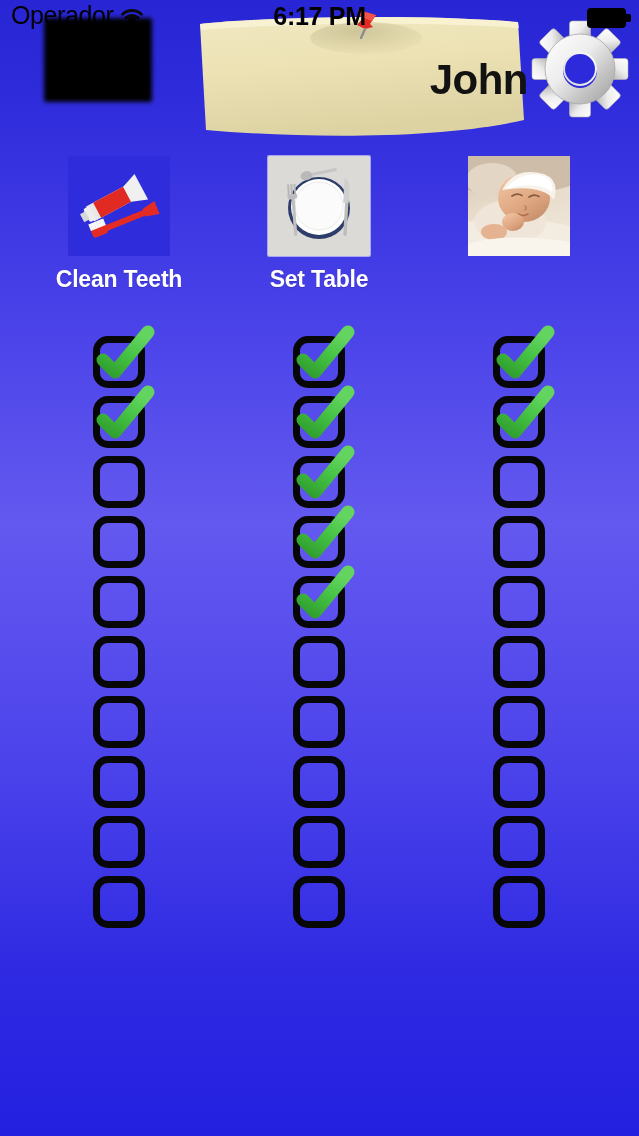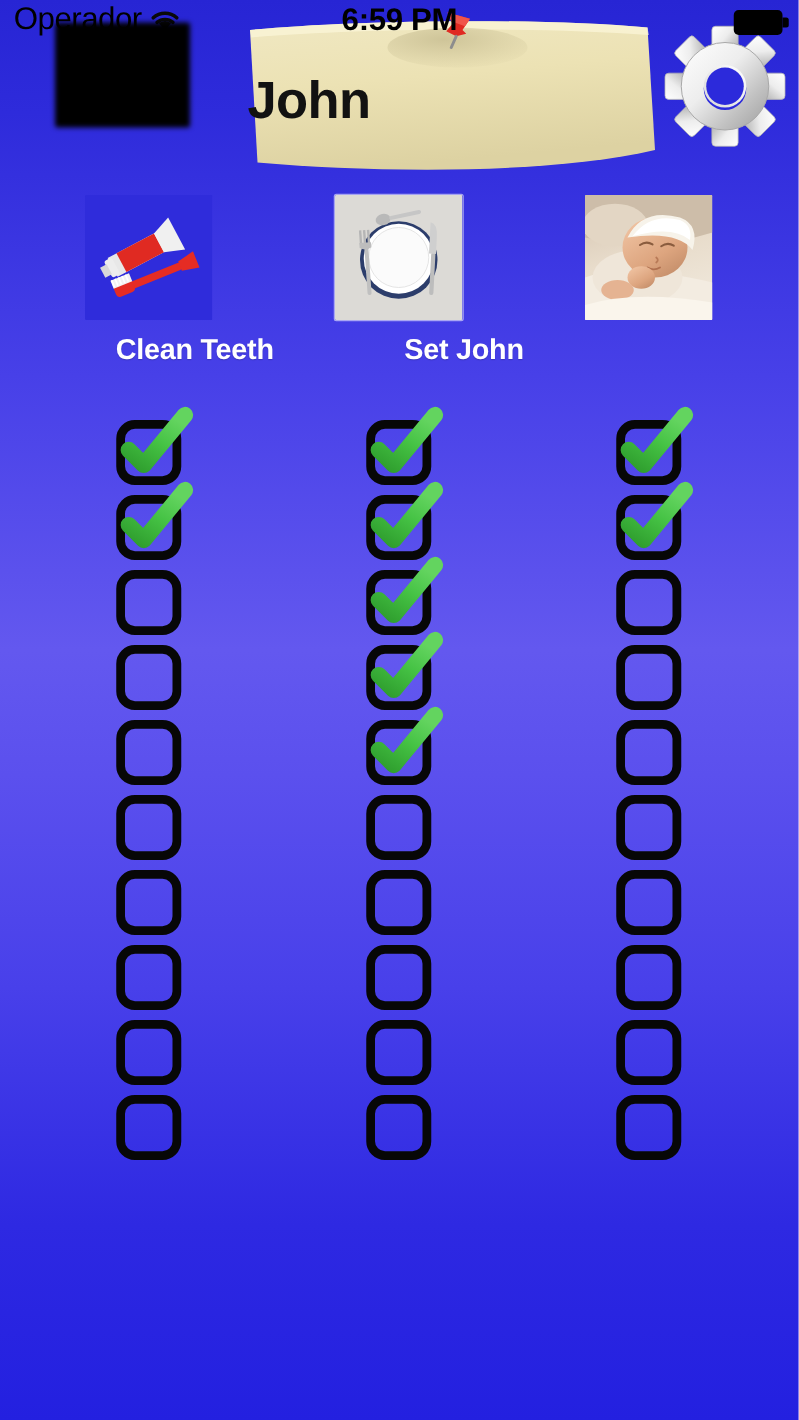--- a/index.html
+++ b/index.html
@@ -80,21 +80,21 @@
   .note-wrap {
     position:absolute; left:198px; top:12px;
     width:330px; height:130px;
     z-index:15;
   }
   .note-paper {
     position:absolute; left:0; top:0; width:330px; height:130px;
   }
   .note-name {
     position:absolute; left:0; top:44px; width:330px;
-    text-align:left;
+    text-align:right;
     font-size:42px; font-weight:bold; color:#121212;
     letter-spacing:-0.5px;
     z-index:18;
   }
   .pin {
     position:absolute; left:148px; top:-4px;
     width:40px; height:34px;
     z-index:20;
   }
 
@@ -105,21 +105,21 @@
     z-index:22;
     cursor:pointer;
   }
 
   
   .cols {
     position:absolute; left:0; top:150px; width:639px; height:150px;
     z-index:10;
   }
   .col-head {
-    position:absolute; top:0; width:200px; text-align:right;
+    position:absolute; top:0; width:200px; text-align:center;
   }
   .col-head.c0 { left:19px; }
   .col-head.c1 { left:219px; }
   .col-head.c2 { left:419px; }
 
   .thumb {
     width:102px; height:100px;
     margin:6px auto 0;
     display:block;
     border-radius:1px;
@@ -181,21 +181,21 @@
     </svg>
 
     <div class="battery-icon">
       <div class="battery-body"></div>
       <div class="battery-tip"></div>
     </div>
   </div>
 
   <div class="redact-box"></div>
 
-  <div class="clock">6:59 PM</div>
+  <div class="clock">6:17 PM</div>
 
   <div class="note-wrap">
     <svg class="note-paper" viewBox="0 0 330 130" preserveAspectRatio="none">
       <defs>
         <linearGradient id="paperGrad" x1="0" y1="0" x2="0.25" y2="1">
           <stop offset="0%" stop-color="#f0e8c2"></stop>
           <stop offset="45%" stop-color="#ece2b4"></stop>
           <stop offset="100%" stop-color="#ddd2a2"></stop>
         </linearGradient>
         <radialGradient id="pinShade" cx="0.4" cy="0.3" r="0.8">
@@ -318,21 +318,21 @@
             <rect x="27.4" y="28" width="1.9" height="13" fill="#b5b5b5"></rect>
             <path d="M20.6 38 h9.4 v4 q-4.7 3 -9.4 0 z" fill="#bdbdbd"></path>
           </g>
 
           <g transform="rotate(3 78 54)">
             <rect x="76.6" y="46" width="3.4" height="34" rx="1.6" fill="#bdbdbd"></rect>
             <path d="M74.8 22 q5.6 1 5.6 11 v14 h-5.6 z" fill="#cfcfcf"></path>
           </g>
         </svg>
       </div>
-      <div class="col-label">Set John</div>
+      <div class="col-label">Set Table</div>
     </div>
 
     <div class="col-head c2">
       <div class="thumb">
         <svg viewBox="0 0 102 100" style="display:block;width:102px;height:100px">
           <defs>
             <linearGradient id="bedG" x1="0" y1="0" x2="0.3" y2="1">
               <stop offset="0%" stop-color="#d3c2ae"></stop>
               <stop offset="55%" stop-color="#e8dccb"></stop>
               <stop offset="100%" stop-color="#efe7da"></stop>

